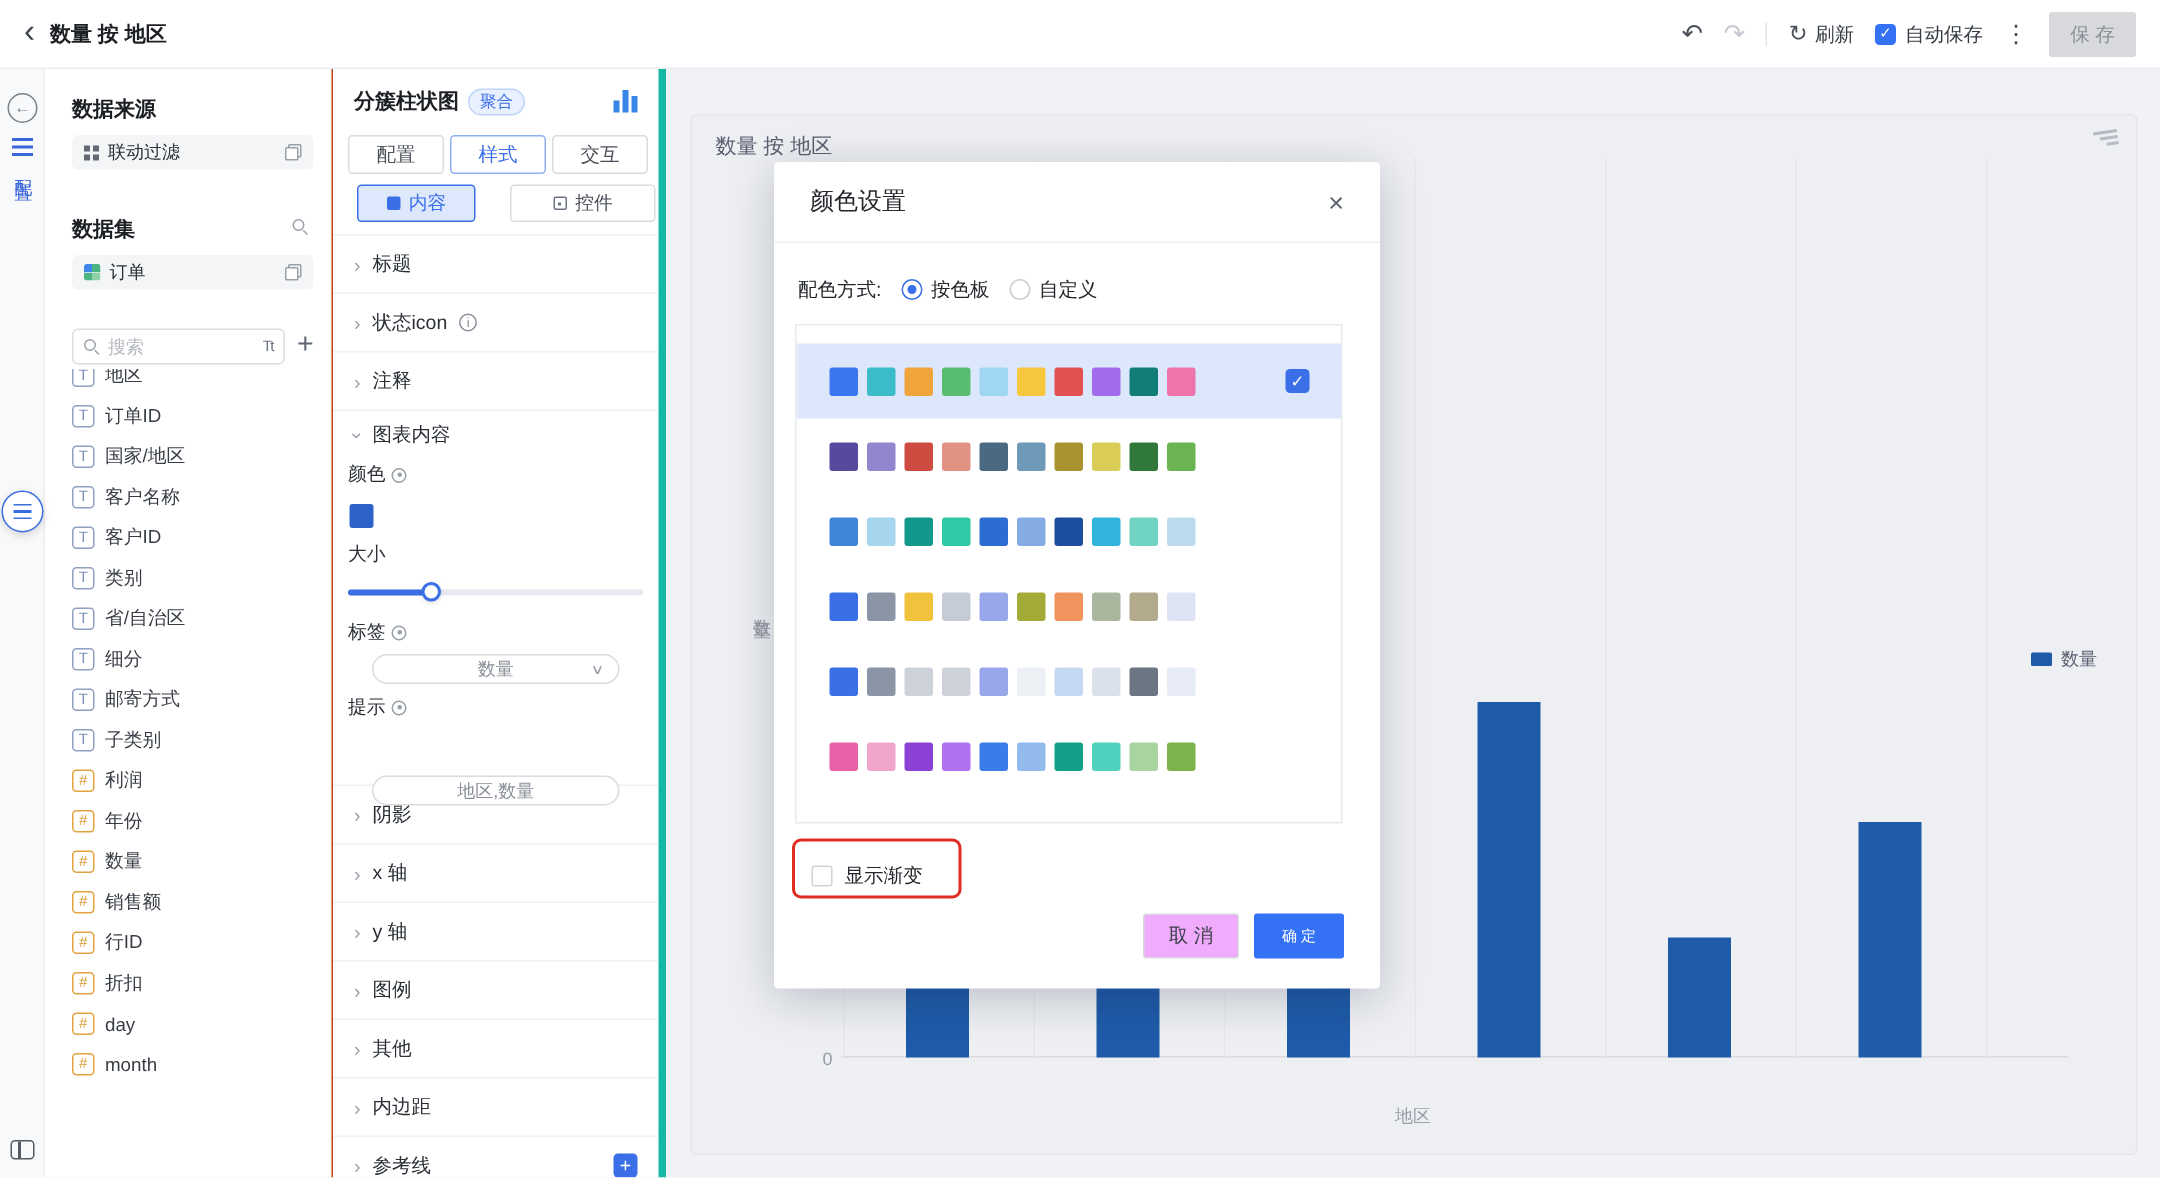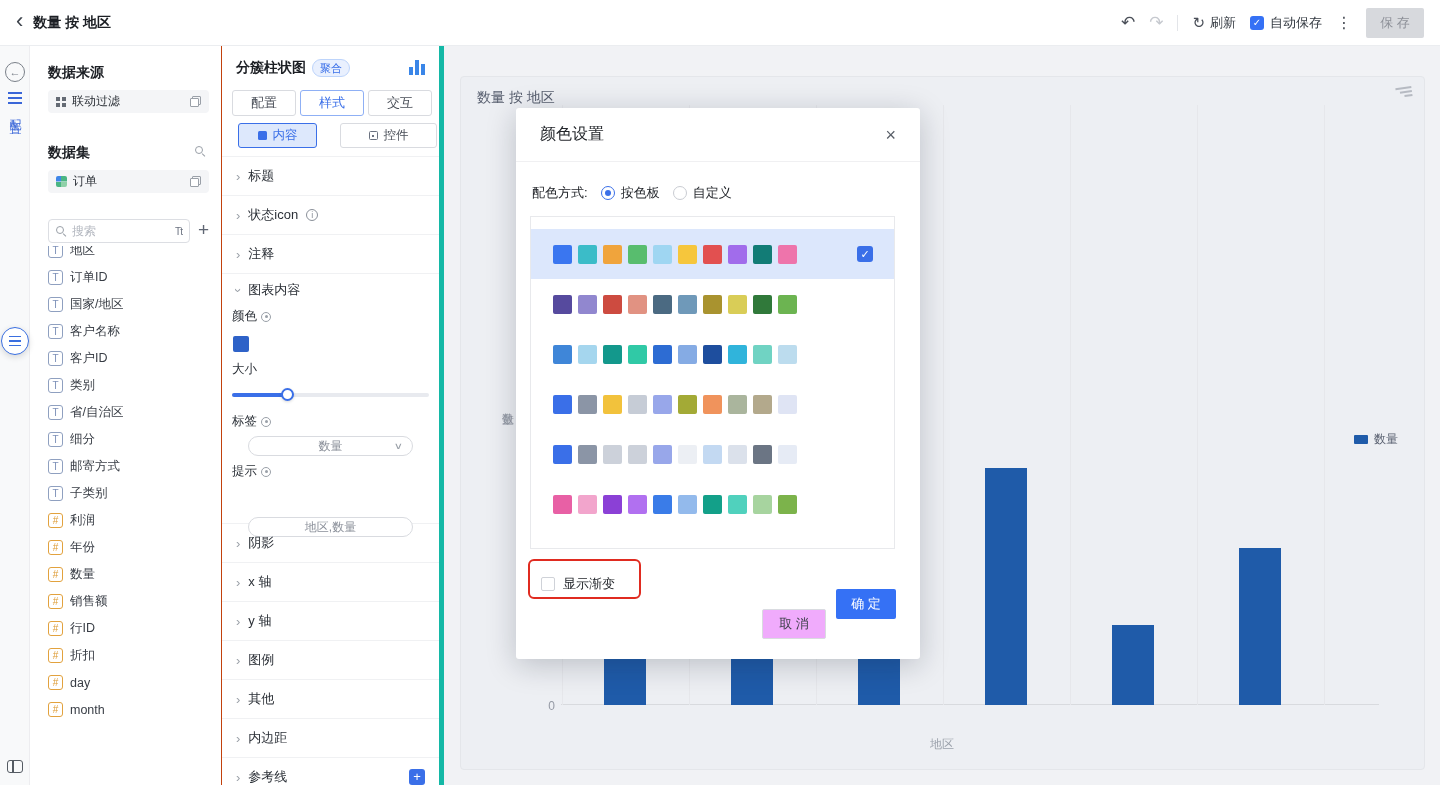--- a/index.html
+++ b/index.html
@@ -138,21 +138,21 @@
   .pal-box{position:absolute;left:14px;top:108px;width:365px;height:333px;border:1px solid #e8e9ec;padding-top:12px;overflow:hidden;background:#fff;}
   .pal-row{height:50px;display:flex;align-items:center;padding-left:22px;gap:6px;position:relative;}
   .pal-row.sel{background:#dce7fc;}
   .sw{width:19px;height:19px;border-radius:2px;flex:none;}
   .pal-cb{position:absolute;right:21px;top:17px;width:16px;height:16px;background:#3a6fe8;border-radius:3px;color:#fff;font-size:11px;display:flex;align-items:center;justify-content:center;}
   .gradient-row{position:absolute;left:25px;top:467px;display:flex;align-items:center;gap:8px;}
   .g-cb{width:14px;height:14px;border:1px solid #cfd2d8;border-radius:2px;background:#fff;flex:none;}
   .g-label{font-size:13px;color:#23262b;}
   .red-annot{position:absolute;left:12px;top:451px;width:113px;height:40px;border:2px solid var(--annot);border-radius:6px;pointer-events:none;}
   .btn-cancel{position:absolute;left:246px;top:501px;width:64px;height:30px;border:1px solid #d9dbe0;border-radius:2px;background:#f0abfc;font-size:13px;color:#3c4049;font-family:inherit;}
-  .btn-ok{position:absolute;left:320px;top:481px;width:60px;height:30px;border:none;border-radius:2px;background:var(--accent);font-size:13px;color:#fff;font-family:inherit;}
+  .btn-ok{position:absolute;left:320px;top:501px;width:60px;height:30px;border:none;border-radius:2px;background:var(--accent);font-size:10px;color:#fff;font-family:inherit;}
 </style>
 </head>
 <body>
 
 <header class="topbar">
   <div class="tb-left">
     <span class="back">‹</span>
     <span class="tb-title">数量 按 地区</span>
   </div>
   <div class="tb-right">

